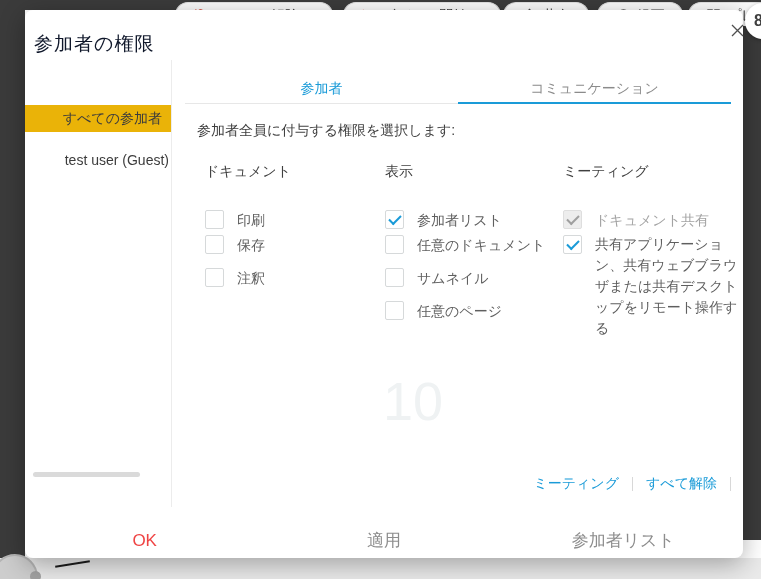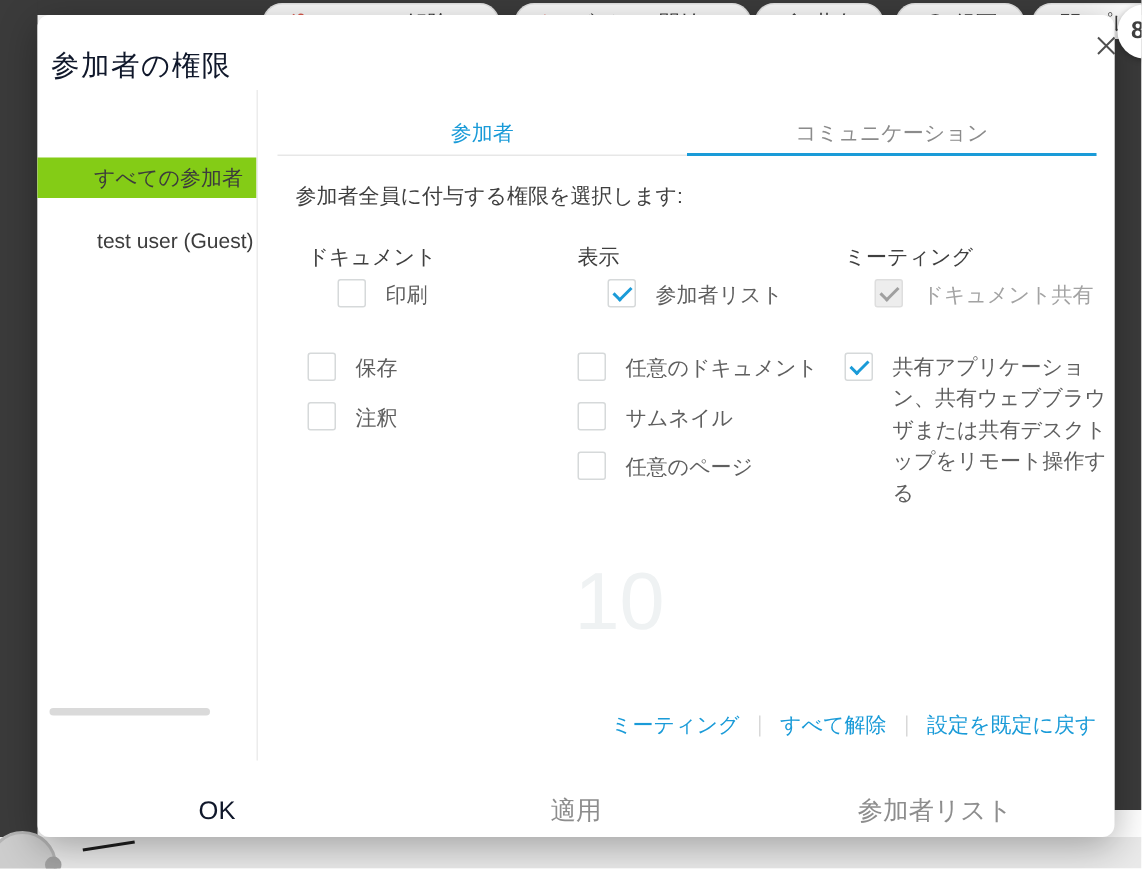--- a/index.html
+++ b/index.html
@@ -19,21 +19,21 @@
   
   .dialog{position:absolute;left:25px;top:10px;width:718px;height:548px;background:#fff;
     border-radius:8px;box-shadow:0 6px 26px rgba(0,0,0,.32);z-index:3;}
   .dialog *{position:absolute;box-sizing:border-box;}
 
   .dlg-title{left:9px;top:21px;font-size:19px;color:#0f172a;letter-spacing:1px;}
   .close-btn{left:699px;top:7px;width:26px;height:26px;display:flex;align-items:center;justify-content:center;cursor:pointer;background:none;border:none;padding:0;}
 
   
   .side-item{height:27px;line-height:27px;font-size:14px;color:#3c3c3c;text-align:right;cursor:pointer;}
-  .side-sel{left:0;top:95px;width:146px;background:#84cc16;padding-right:9px;}
+  .side-sel{left:0;top:95px;width:146px;background:#eab308;padding-right:9px;}
   .side-user{left:0;top:137px;width:146px;padding-right:2px;}
   .side-divider{left:146px;top:50px;width:1px;height:447px;background:#ececec;}
   .side-scrollbar{left:8px;top:462px;width:107px;height:5px;border-radius:3px;background:#dadada;cursor:pointer;}
 
   
   .tabbar{left:160px;top:67px;width:546px;height:27px;display:flex;}
   .tabbar .tab{position:static;flex:1;text-align:center;font-size:14px;line-height:22px;cursor:pointer;}
   .tab-inactive{color:#8b8b8b;}
   .tab-active{color:#1a9bd8;}
   .tab-hairline{left:160px;top:93px;width:546px;height:1px;background:#e7e7e7;}
@@ -48,30 +48,30 @@
   .cb.checked::after{content:"";position:absolute;left:3px;top:4px;width:10px;height:5px;
     border-left:2px solid #1a9bd8;border-bottom:2px solid #1a9bd8;transform:rotate(-45deg);}
   .cb.disabled{background:#ededed;border-color:#dedede;cursor:default;}
   .cb.disabled::after{border-color:#9f9f9f;}
   .cb-label{font-size:14px;color:#5f5f5f;line-height:20px;}
   .cb-label.disabled{color:#a3a3a3;}
 
   
   .c1{left:180px;} .c2{left:360px;} .c3{left:538px;}
   .l1{left:212px;} .l2{left:392px;} .l3{left:570px;}
-  .r1{top:176px;margin-left:20px;} .r2{top:225px;} .r3{top:258px;} .r4{top:291px;}
+  .r1{top:200px;} .r2{top:225px;} .r3{top:258px;} .r4{top:291px;}
   .multiline{width:156px;line-height:21px;top:224px;}
 
   .links-row{left:0;top:465px;width:706px;display:flex;justify-content:flex-end;align-items:center;gap:13px;}
   .links-row .lnk{position:static;font-size:14px;color:#1a9bd8;cursor:pointer;}
   .links-row .sep{position:static;width:1px;height:14px;background:#d8d8d8;}
 
   .footer{left:0;top:512px;width:718px;height:36px;display:flex;}
   .footer .fbtn{position:static;flex:1;text-align:center;line-height:36px;font-size:17px;color:#8d8d8d;cursor:pointer;background:none;border:none;}
-  .footer .primary{color:#0f172a;}
+  .footer .primary{color:#ef4444;}
 
   .watermark{position:absolute;left:383px;top:370px;font-size:54px;color:#eff2f3;z-index:4;}
 
   
   .toolbar{position:absolute;left:0;top:558px;width:761px;height:21px;background:#eaeaea;z-index:1;}
   .pill{position:absolute;top:2px;height:24px;background:#fbfbfb;border:1px solid #e2e2e2;border-bottom:none;
     border-radius:13px 13px 0 0;display:flex;align-items:center;justify-content:center;gap:6px;
     font-size:14px;color:#3a3a3a;cursor:pointer;box-sizing:border-box;padding-top:2px;}
   .p1{left:175px;width:158px;} .p2{left:343px;width:158px;} .p3{left:503px;width:86px;}
   .p4{left:597px;width:86px;} .p5{left:688px;width:86px;}
@@ -143,21 +143,20 @@
     <span class="cb checked disabled c3 r1"></span>
     <span class="cb-label disabled l3 r1">ドキュメント共有</span>
     <span class="cb checked c3 r2"></span>
     <span class="cb-label multiline l3">共有アプリケーション、共有ウェブブラウザまたは共有デスクトップをリモート操作する</span>
 
     <div class="links-row">
       <span class="lnk">ミーティング</span>
       <span class="sep"></span>
       <span class="lnk">すべて解除</span>
       <span class="sep"></span>
-      <span class="lnk">設定を既定に戻す</span>
     </div>
 
     <div class="footer">
       <button class="fbtn primary">OK</button>
       <button class="fbtn">適用</button>
       <button class="fbtn">参加者リスト</button>
     </div>
   </div>
 
   <div class="toolbar"></div>

